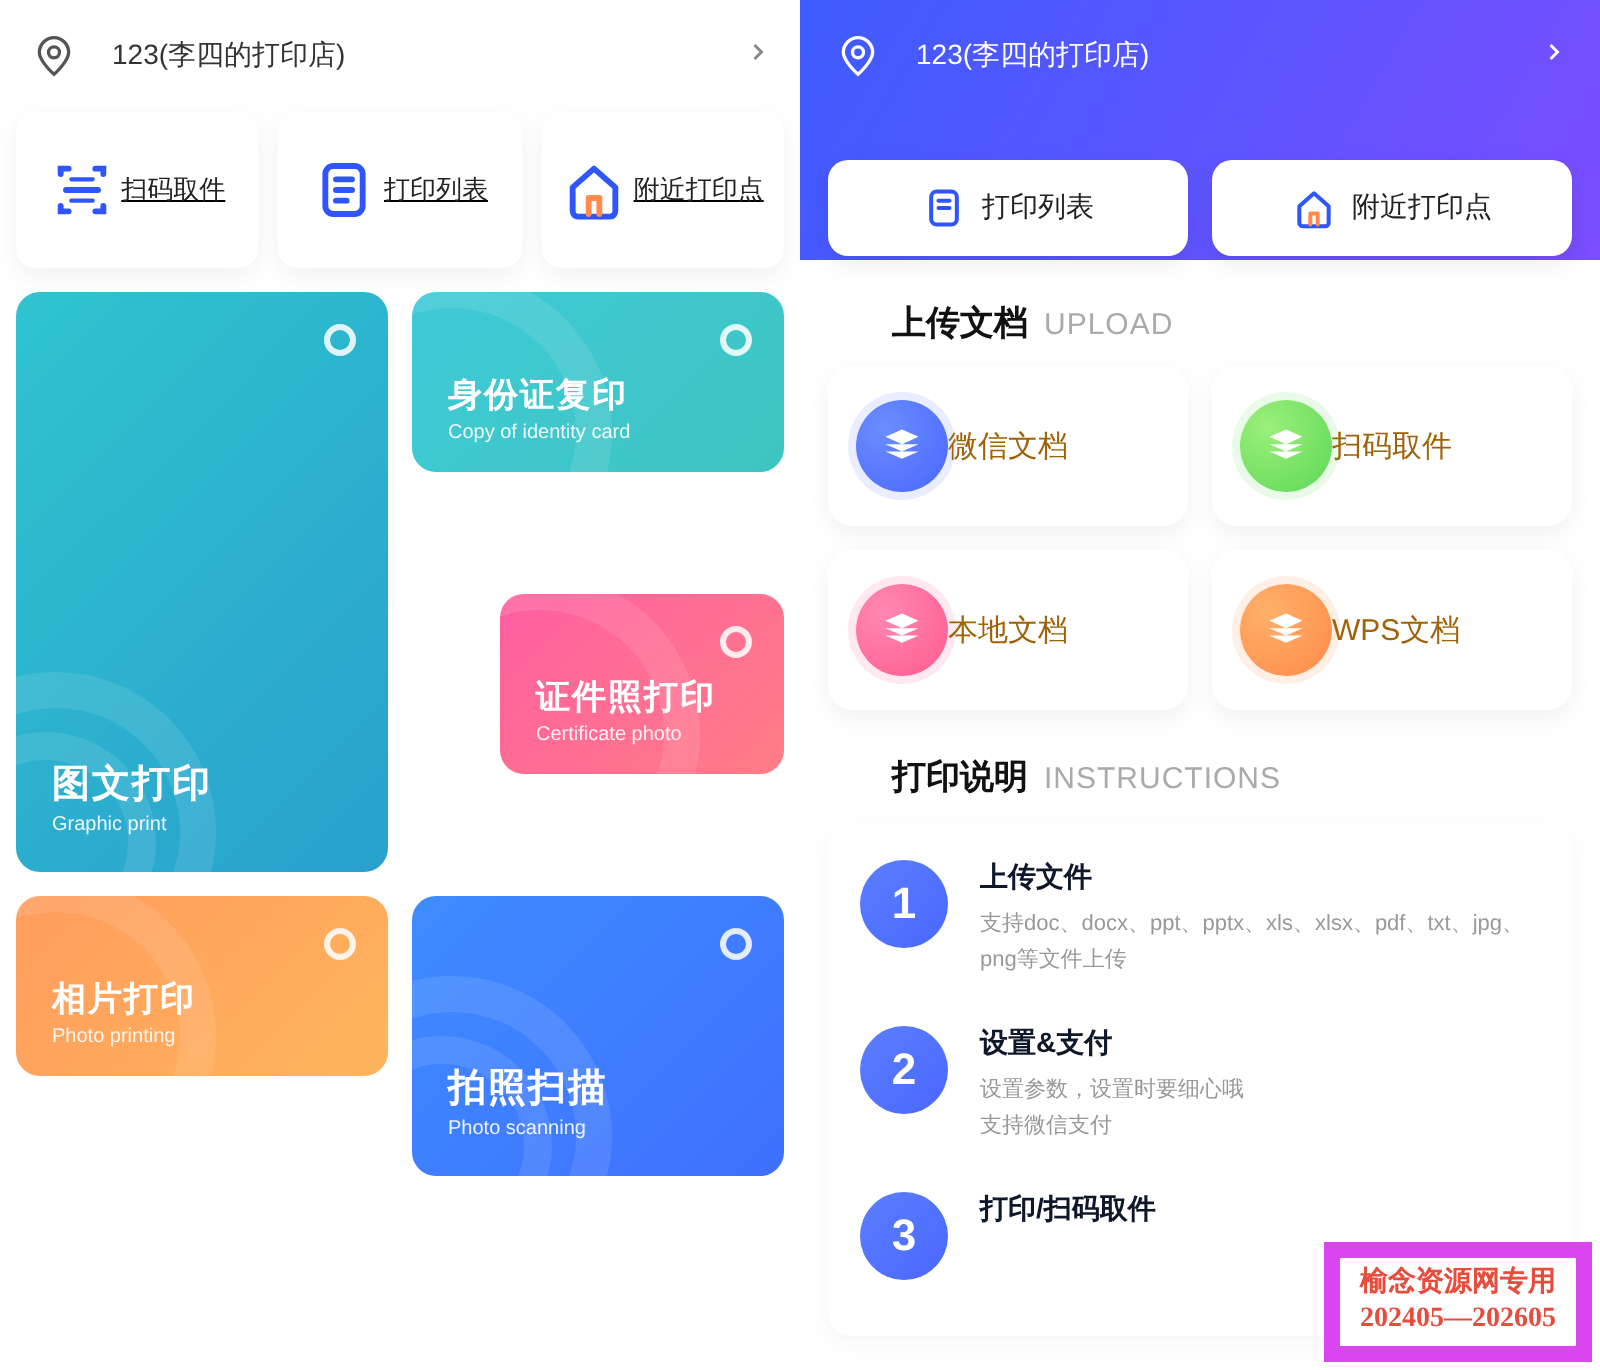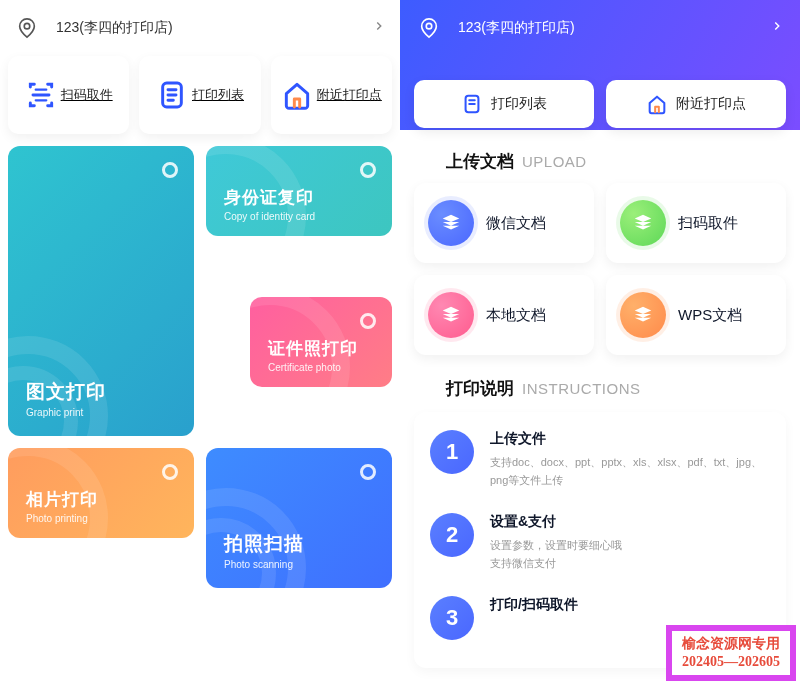--- a/index.html
+++ b/index.html
@@ -52,38 +52,38 @@
 .g-pink { background: linear-gradient(135deg, #ff5fa0 0%, #ff7d86 100%); margin-left: 44px; }
 .g-orange { background: linear-gradient(135deg, #ff9c5e 0%, #ffb55c 100%); }
 
 
 .sec-head { display: flex; align-items: baseline; gap: 8px; padding: 0 14px; margin-top: 22px; }
 .sec-head .cn { font-size: 17px; font-weight: 700; color: #111; margin-left: 32px; }
 .sec-head .en { font-size: 15px; color: #aaa; letter-spacing: 0.5px; }
 
 
 .upload-grid { display: grid; grid-template-columns: 1fr 1fr; gap: 12px; padding: 0 14px; margin-top: 10px; }
-.up-btn { background: #fff; border-radius: 12px; height: 80px; display: flex; align-items: center; gap: 12px; padding: 0 14px; box-shadow: 0 4px 12px rgba(0,0,0,0.06); font-size: 15px; color: #0f172a; }
+.up-btn { background: #fff; border-radius: 12px; height: 80px; display: flex; align-items: center; padding: 0 14px; box-shadow: 0 4px 12px rgba(0,0,0,0.06); font-size: 15px; color: #a16207; }
 .up-ico { width: 46px; height: 46px; border-radius: 50%; display: flex; align-items: center; justify-content: center; }
 .up-ico svg { width: 22px; height: 22px; }
 .ci-blue   { background: radial-gradient(circle at 30% 30%, #6a8dff 0%, #4a67ff 100%); box-shadow: 0 0 0 4px rgba(74,103,255,.12); }
 .ci-green  { background: radial-gradient(circle at 30% 30%, #9bef7a 0%, #5dd857 100%); box-shadow: 0 0 0 4px rgba(110,220,100,.15); }
 .ci-pink   { background: radial-gradient(circle at 30% 30%, #ff88b2 0%, #ff5b8e 100%); box-shadow: 0 0 0 4px rgba(255,100,150,.15); }
 .ci-orange { background: radial-gradient(circle at 30% 30%, #ffb06a 0%, #ff8a4a 100%); box-shadow: 0 0 0 4px rgba(255,150,80,.15); }
 
 
 .steps { background: #fff; margin: 12px 14px 0; border-radius: 12px; padding: 18px 16px 28px; box-shadow: 0 4px 12px rgba(0,0,0,0.04); }
 .step { display: flex; gap: 16px; margin-bottom: 24px; }
 .step:last-child { margin-bottom: 0; }
 .step-num { width: 44px; height: 44px; border-radius: 50%; background: linear-gradient(135deg,#5a7fff,#4a67ff); color: #fff; font-size: 22px; font-weight: 600; display: flex; align-items: center; justify-content: center; flex-shrink: 0; }
 .step-title { font-size: 14px; font-weight: 600; color: #0f172a; margin-bottom: 6px; }
 .step-desc { font-size: 11px; color: #999; line-height: 1.6; white-space: pre-line; }
 
 
-.watermark { position: absolute; right: 4px; bottom: 4px; border: 6px solid #d946ef; background: rgba(255,255,255,0.9); padding: 4px 10px; font-size: 14px; color: #e74c3c; font-weight: 600; text-align: center; line-height: 1.3; font-family: "KaiTi","STKaiti",serif; }
+.watermark { position: absolute; right: 4px; bottom: 4px; border: 8px solid #d946ef; background: rgba(255,255,255,0.9); padding: 4px 10px; font-size: 14px; color: #e74c3c; font-weight: 600; text-align: center; line-height: 1.3; font-family: "KaiTi","STKaiti",serif; }
 </style>
 </head>
 <body>
 
 <div class="left-panel">
   <div class="loc-bar">
     <span class="loc-left">
       <span class="ico ico-sm">
         <svg viewBox="0 0 24 24" fill="none" stroke="#555" stroke-width="1.8">
             <circle cx="12" cy="10" r="3"></circle>

